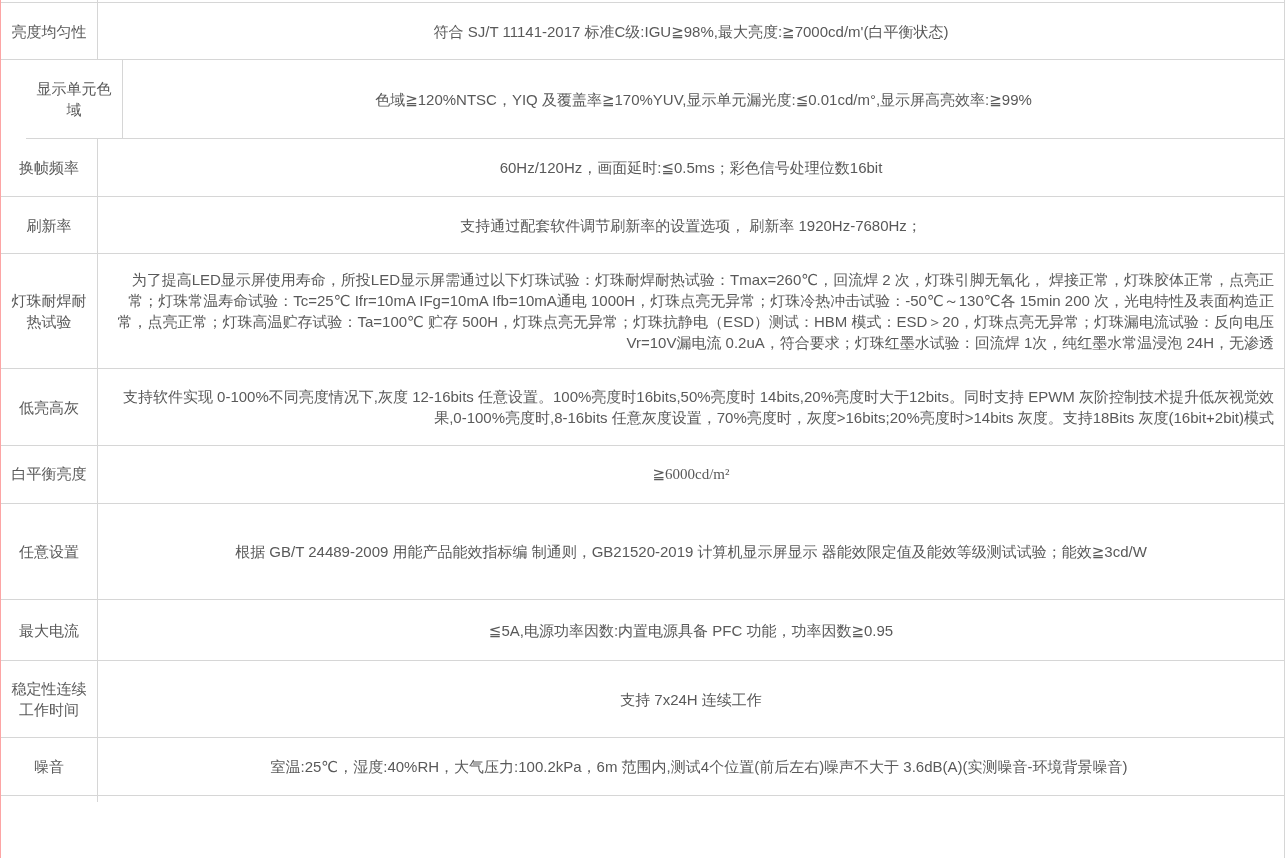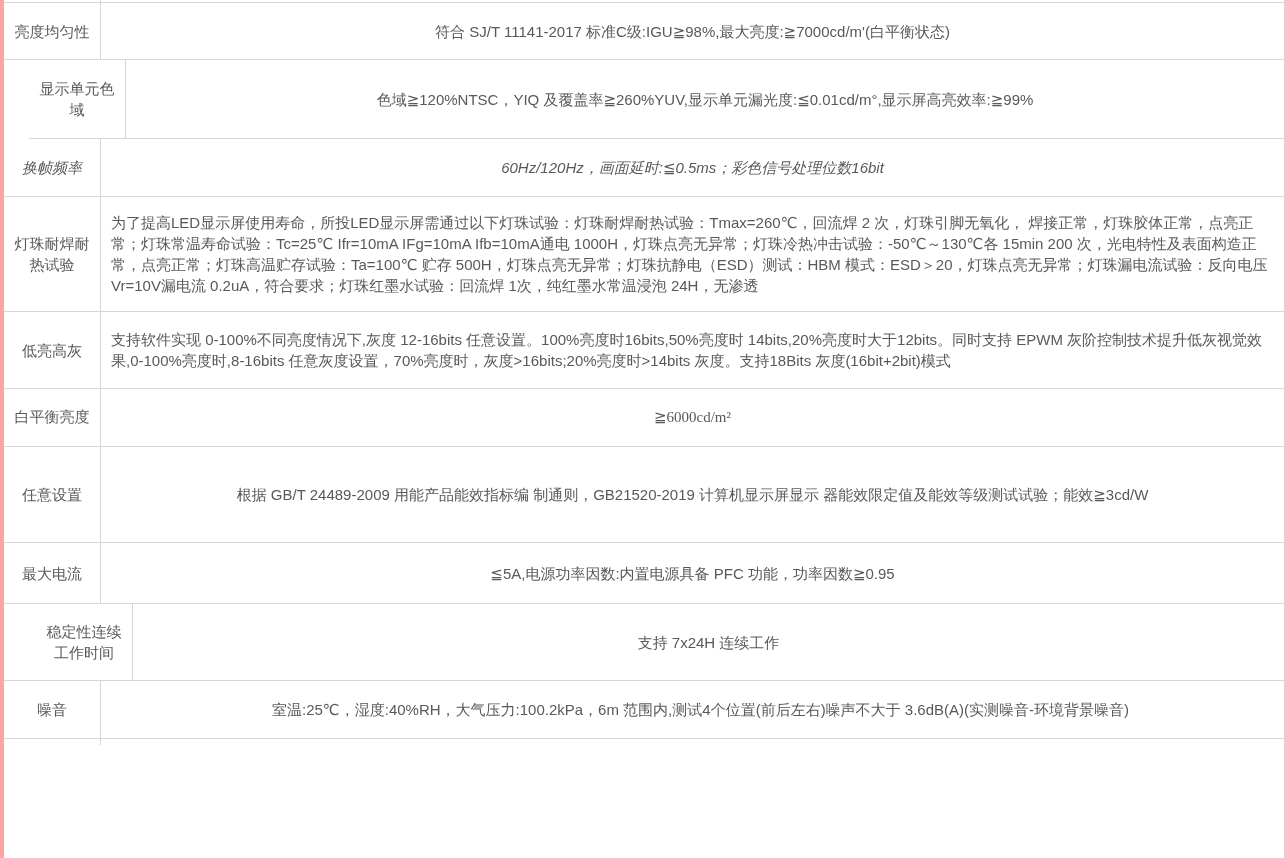--- a/index.html
+++ b/index.html
@@ -4,83 +4,87 @@
 <style>
   * { margin: 0; padding: 0; box-sizing: border-box; }
   html, body { background: #ffffff; }
   body {
     width: 1285px; height: 858px; overflow: hidden;
     font-family: "Liberation Sans", "DejaVu Sans", sans-serif;
     color: #595959;
   }
   .spec-table {
     width: 1285px; height: 858px;
-    border-left: 4px solid #fca5a5;
+    border-left: 1px solid #fca5a5;
     border-right: 1px solid #d6d6d6;
     overflow: hidden;
     background: #ffffff;
   }
   .row { display: flex; border-bottom: 1px solid #d6d6d6; background: #ffffff; }
   .cell-label {
     width: 97px; flex: 0 0 97px;
     border-right: 1px solid #d6d6d6;
     display: flex; align-items: center; justify-content: center;
     text-align: center;
     padding: 6px 8px;
     font-size: 15px; line-height: 21px;
   }
   .cell-value {
     flex: 1;
     display: flex; align-items: center; justify-content: center;
-    text-align: left;
+    text-align: right;
     padding: 6px 10px;
     font-size: 15px; line-height: 21px;
   }
   .sliver-top { height: 3px; }
   .sliver-bottom { height: 6px; border-bottom: none; }
   .sliver-top .cell-label, .sliver-bottom .cell-label,
   .sliver-top .cell-value, .sliver-bottom .cell-value { padding: 0; }
   .r1  { min-height: 57px; }
   .r2  { min-height: 79px; margin-left: 25px; }
-  .r3  { min-height: 58px; font-style: italic; }
+  .r3  { min-height: 58px; }
   .r4  { min-height: 57px; }
   .r5  { min-height: 115px; }
   .r6  { min-height: 77px; }
   .r7  { min-height: 58px; font-family: Liberation Serif, serif; }
   .r8  { min-height: 96px; }
   .r9  { min-height: 61px; }
-  .r10 { min-height: 77px; padding-left: 32px; }
+  .r10 { min-height: 77px; }
   .r11 { min-height: 57px; }
   .r12 { min-height: 58px; gap: 16px; }
 </style>
 </head>
 <body>
 
 <div class="spec-table">
 
   <div class="row sliver-top">
     <div class="cell-label"></div>
     <div class="cell-value"></div>
   </div>
 
   <div class="row r1">
     <div class="cell-label">亮度均匀性</div>
     <div class="cell-value">符合 SJ/T 11141-2017 标准C级:IGU≧98%,最大亮度:≧7000cd/m'(白平衡状态)</div>
   </div>
 
   <div class="row r2">
     <div class="cell-label">显示单元色域</div>
-    <div class="cell-value">色域≧120%NTSC，YIQ 及覆盖率≧260%YUV,显示单元漏光度:≦0.01cd/m°,显示屏高亮效率:≧99%</div>
+    <div class="cell-value">色域≧120%NTSC，YIQ 及覆盖率≧170%YUV,显示单元漏光度:≦0.01cd/m°,显示屏高亮效率:≧99%</div>
   </div>
 
   <div class="row r3">
     <div class="cell-label">换帧频率</div>
     <div class="cell-value">60Hz/120Hz，画面延时:≦0.5ms；彩色信号处理位数16bit</div>
   </div>
 
+  <div class="row r4">
+    <div class="cell-label">刷新率</div>
+    <div class="cell-value">支持通过配套软件调节刷新率的设置选项， 刷新率 1920Hz-7680Hz；</div>
+  </div>
 
   <div class="row r5">
     <div class="cell-label">灯珠耐焊耐热试验</div>
     <div class="cell-value">为了提高LED显示屏使用寿命，所投LED显示屏需通过以下灯珠试验：灯珠耐焊耐热试验：Tmax=260℃，回流焊 2 次，灯珠引脚无氧化， 焊接正常，灯珠胶体正常，点亮正常；灯珠常温寿命试验：Tc=25℃ Ifr=10mA IFg=10mA Ifb=10mA通电 1000H，灯珠点亮无异常；灯珠冷热冲击试验：-50℃～130℃各 15min 200 次，光电特性及表面构造正常，点亮正常；灯珠高温贮存试验：Ta=100℃ 贮存 500H，灯珠点亮无异常；灯珠抗静电（ESD）测试：HBM 模式：ESD＞20，灯珠点亮无异常；灯珠漏电流试验：反向电压 Vr=10V漏电流 0.2uA，符合要求；灯珠红墨水试验：回流焊 1次，纯红墨水常温浸泡 24H，无渗透</div>
   </div>
 
   <div class="row r6">
     <div class="cell-label">低亮高灰</div>
     <div class="cell-value">支持软件实现 0-100%不同亮度情况下,灰度 12-16bits 任意设置。100%亮度时16bits,50%亮度时 14bits,20%亮度时大于12bits。同时支持 EPWM 灰阶控制技术提升低灰视觉效果,0-100%亮度时,8-16bits 任意灰度设置，70%亮度时，灰度&gt;16bits;20%亮度时&gt;14bits 灰度。支持18Bits 灰度(16bit+2bit)模式</div>
   </div>

